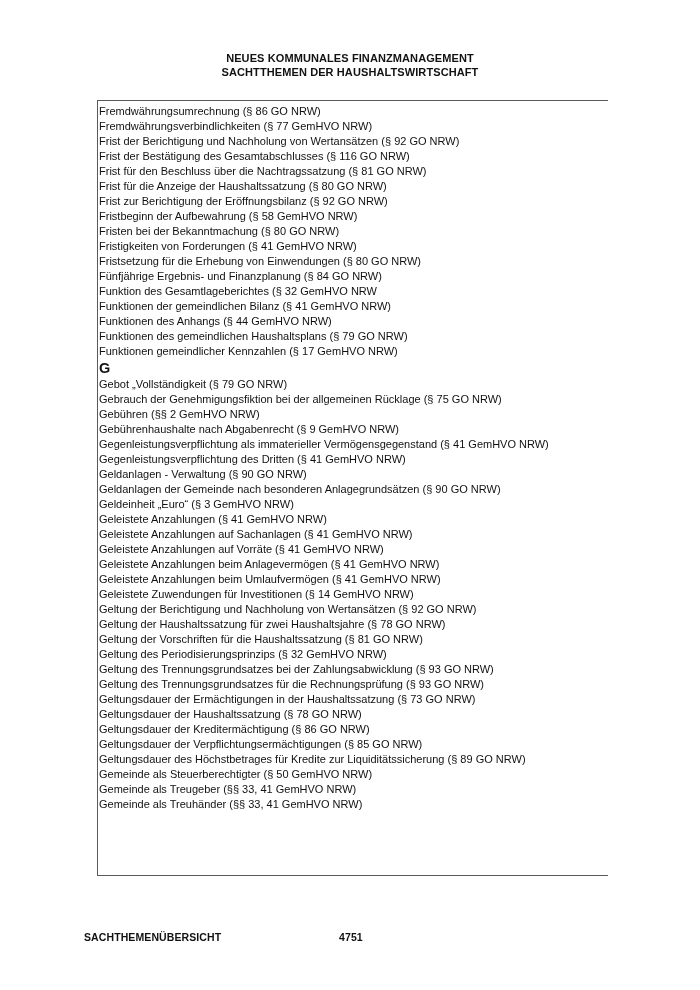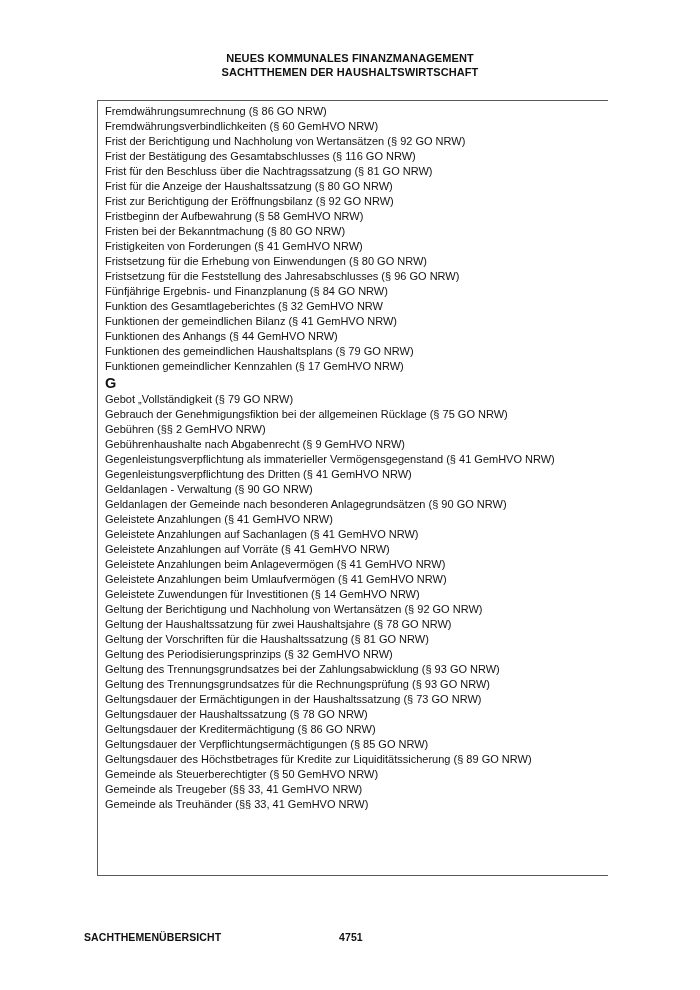--- a/index.html
+++ b/index.html
@@ -31,21 +31,21 @@
   }
   .index-box {
     position: absolute;
     left: 97px;
     top: 100px;
     width: 521px;
     height: 776px;
     box-sizing: border-box;
     border: 1.5px solid #5a5a5c;
     background: #ffffff;
-    padding: 3px 8px 3px 7px;
+    padding: 3px 8px 3px 1px;
     overflow: hidden;
   }
   .entry-row {
     font-size: 11px;
     line-height: 15px;
     height: 15px;
     white-space: nowrap;
     color: #111111;
   }
   .letter-row {
@@ -81,46 +81,46 @@
 
 <div class="page">
 
   <div class="header">
     <div>NEUES KOMMUNALES FINANZMANAGEMENT</div>
     <div>SACHTTHEMEN DER HAUSHALTSWIRTSCHAFT</div>
   </div>
 
   <div class="index-box" id="index-box">
       <div class="entry-row">Fremdwährungsumrechnung (§ 86 GO NRW)</div>
-      <div class="entry-row">Fremdwährungsverbindlichkeiten (§ 60 GemHVO NRW)</div>
+      <div class="entry-row">Fremdwährungsverbindlichkeiten (§ 77 GemHVO NRW)</div>
       <div class="entry-row">Frist der Berichtigung und Nachholung von Wertansätzen (§ 92 GO NRW)</div>
       <div class="entry-row">Frist der Bestätigung des Gesamtabschlusses (§ 116 GO NRW)</div>
       <div class="entry-row">Frist für den Beschluss über die Nachtragssatzung (§ 81 GO NRW)</div>
       <div class="entry-row">Frist für die Anzeige der Haushaltssatzung (§ 80 GO NRW)</div>
       <div class="entry-row">Frist zur Berichtigung der Eröffnungsbilanz (§ 92 GO NRW)</div>
       <div class="entry-row">Fristbeginn der Aufbewahrung (§ 58 GemHVO NRW)</div>
       <div class="entry-row">Fristen bei der Bekanntmachung (§ 80 GO NRW)</div>
       <div class="entry-row">Fristigkeiten von Forderungen (§ 41 GemHVO NRW)</div>
       <div class="entry-row">Fristsetzung für die Erhebung von Einwendungen (§ 80 GO NRW)</div>
-      <div class="entry-row">Fristsetzung für die Feststellung des Jahresabschlusses (§ 96 GO NRW)</div>
       <div class="entry-row">Fünfjährige Ergebnis- und Finanzplanung (§ 84 GO NRW)</div>
       <div class="entry-row">Funktion des Gesamtlageberichtes (§ 32 GemHVO NRW</div>
       <div class="entry-row">Funktionen der gemeindlichen Bilanz (§ 41 GemHVO NRW)</div>
       <div class="entry-row">Funktionen des Anhangs (§ 44 GemHVO NRW)</div>
       <div class="entry-row">Funktionen des gemeindlichen Haushaltsplans (§ 79 GO NRW)</div>
       <div class="entry-row">Funktionen gemeindlicher Kennzahlen (§ 17 GemHVO NRW)</div>
       <div class="letter-row">G</div>
       <div class="entry-row">Gebot „Vollständigkeit (§ 79 GO NRW)</div>
       <div class="entry-row">Gebrauch der Genehmigungsfiktion bei der allgemeinen Rücklage (§ 75 GO NRW)</div>
       <div class="entry-row">Gebühren (§§ 2 GemHVO NRW)</div>
       <div class="entry-row">Gebührenhaushalte nach Abgabenrecht (§ 9 GemHVO NRW)</div>
       <div class="entry-row">Gegenleistungsverpflichtung als immaterieller Vermögensgegenstand (§ 41 GemHVO NRW)</div>
       <div class="entry-row">Gegenleistungsverpflichtung des Dritten (§ 41 GemHVO NRW)</div>
       <div class="entry-row">Geldanlagen - Verwaltung (§ 90 GO NRW)</div>
       <div class="entry-row">Geldanlagen der Gemeinde nach besonderen Anlagegrundsätzen (§ 90 GO NRW)</div>
+      <div class="entry-row">Geldeinheit „Euro“ (§ 3 GemHVO NRW)</div>
       <div class="entry-row">Geleistete Anzahlungen (§ 41 GemHVO NRW)</div>
       <div class="entry-row">Geleistete Anzahlungen auf Sachanlagen (§ 41 GemHVO NRW)</div>
       <div class="entry-row">Geleistete Anzahlungen auf Vorräte (§ 41 GemHVO NRW)</div>
       <div class="entry-row">Geleistete Anzahlungen beim Anlagevermögen (§ 41 GemHVO NRW)</div>
       <div class="entry-row">Geleistete Anzahlungen beim Umlaufvermögen (§ 41 GemHVO NRW)</div>
       <div class="entry-row">Geleistete Zuwendungen für Investitionen (§ 14 GemHVO NRW)</div>
       <div class="entry-row">Geltung der Berichtigung und Nachholung von Wertansätzen (§ 92 GO NRW)</div>
       <div class="entry-row">Geltung der Haushaltssatzung für zwei Haushaltsjahre (§ 78 GO NRW)</div>
       <div class="entry-row">Geltung der Vorschriften für die Haushaltssatzung (§ 81 GO NRW)</div>
       <div class="entry-row">Geltung des Periodisierungsprinzips (§ 32 GemHVO NRW)</div>

